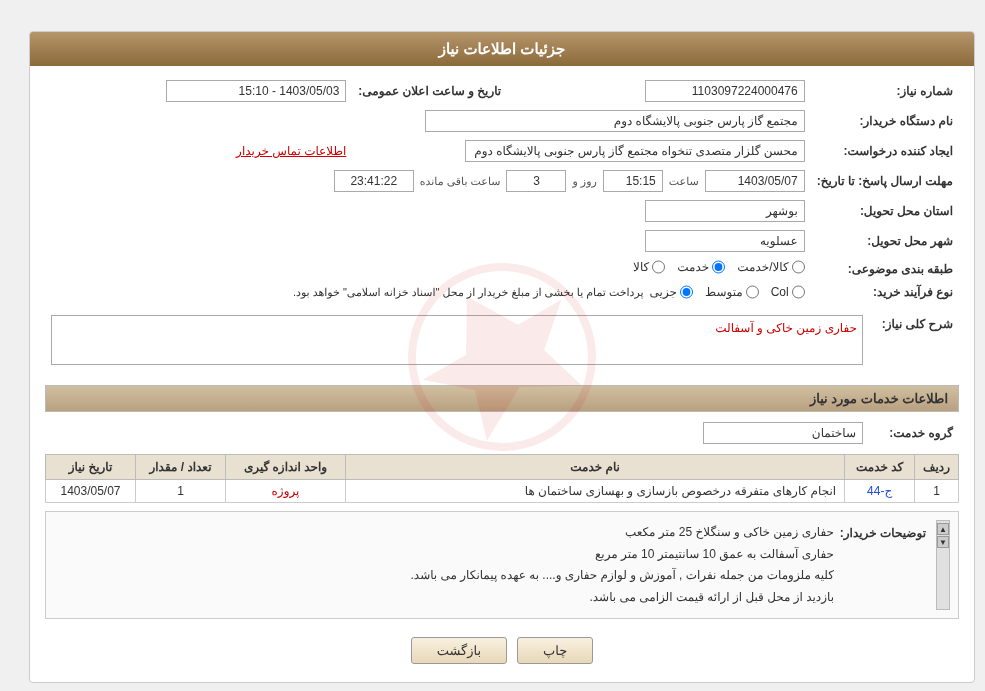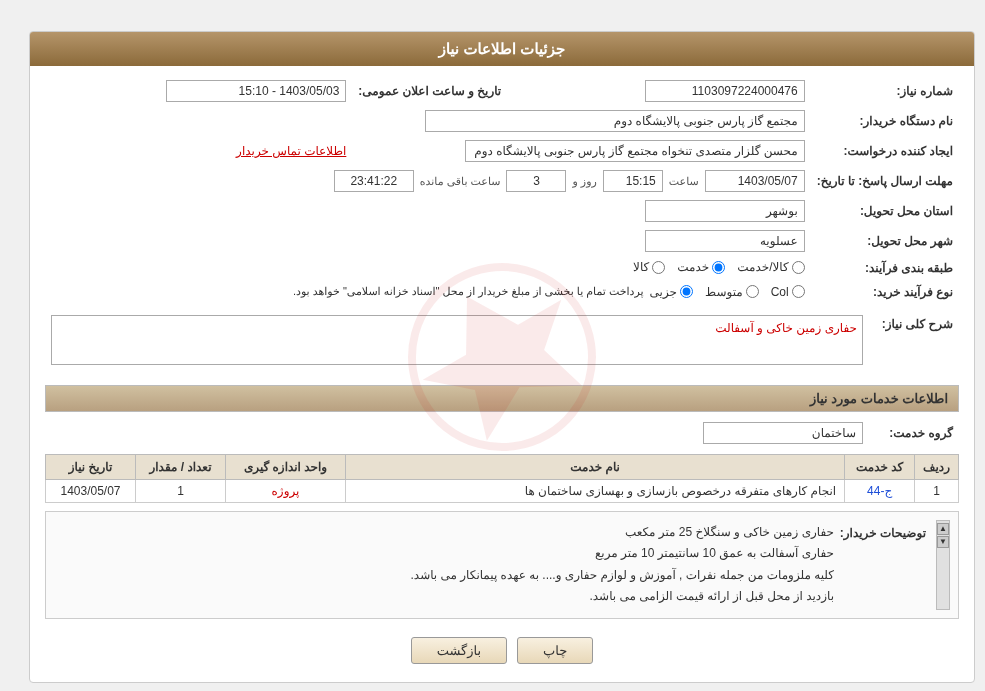--- a/index.html
+++ b/index.html
@@ -78,21 +78,20 @@
       color: #555;
     }
     .radio-group {
       display: inline-flex;
       gap: 12px;
       align-items: center;
       direction: rtl;
     }
     .radio-item {
       display: flex;
-      align-items: center;
       gap: 3px;
     }
     .radio-item input[type=radio] {
       margin: 0;
     }
     .section-header {
       background: linear-gradient(to bottom, #d0c0a0, #b8a080);
       color: #333;
       padding: 5px 10px;
       font-weight: bold;
@@ -286,21 +285,21 @@
         </tr>
 
         <tr>
           <td class="label-cell">شهر محل تحویل:</td>
           <td colspan="4" class="value-cell">
             <span class="input-box" style="width:160px;">عسلویه</span>
           </td>
         </tr>
 
         <tr>
-          <td class="label-cell">طبقه بندی فرآیند:</td>
+          <td class="label-cell">طبقه بندی موضوعی:</td>
           <td colspan="4" class="value-cell">
             <div class="radio-group">
               <label class="radio-item">
                 <input type="radio" name="tabaqe" value="kala_khedmat" style="">
                 <span>کالا/خدمت</span>
               </label>
               <label class="radio-item">
                 <input type="radio" name="tabaqe" value="khedmat" checked="" style="">
                 <span>خدمت</span>
               </label>

